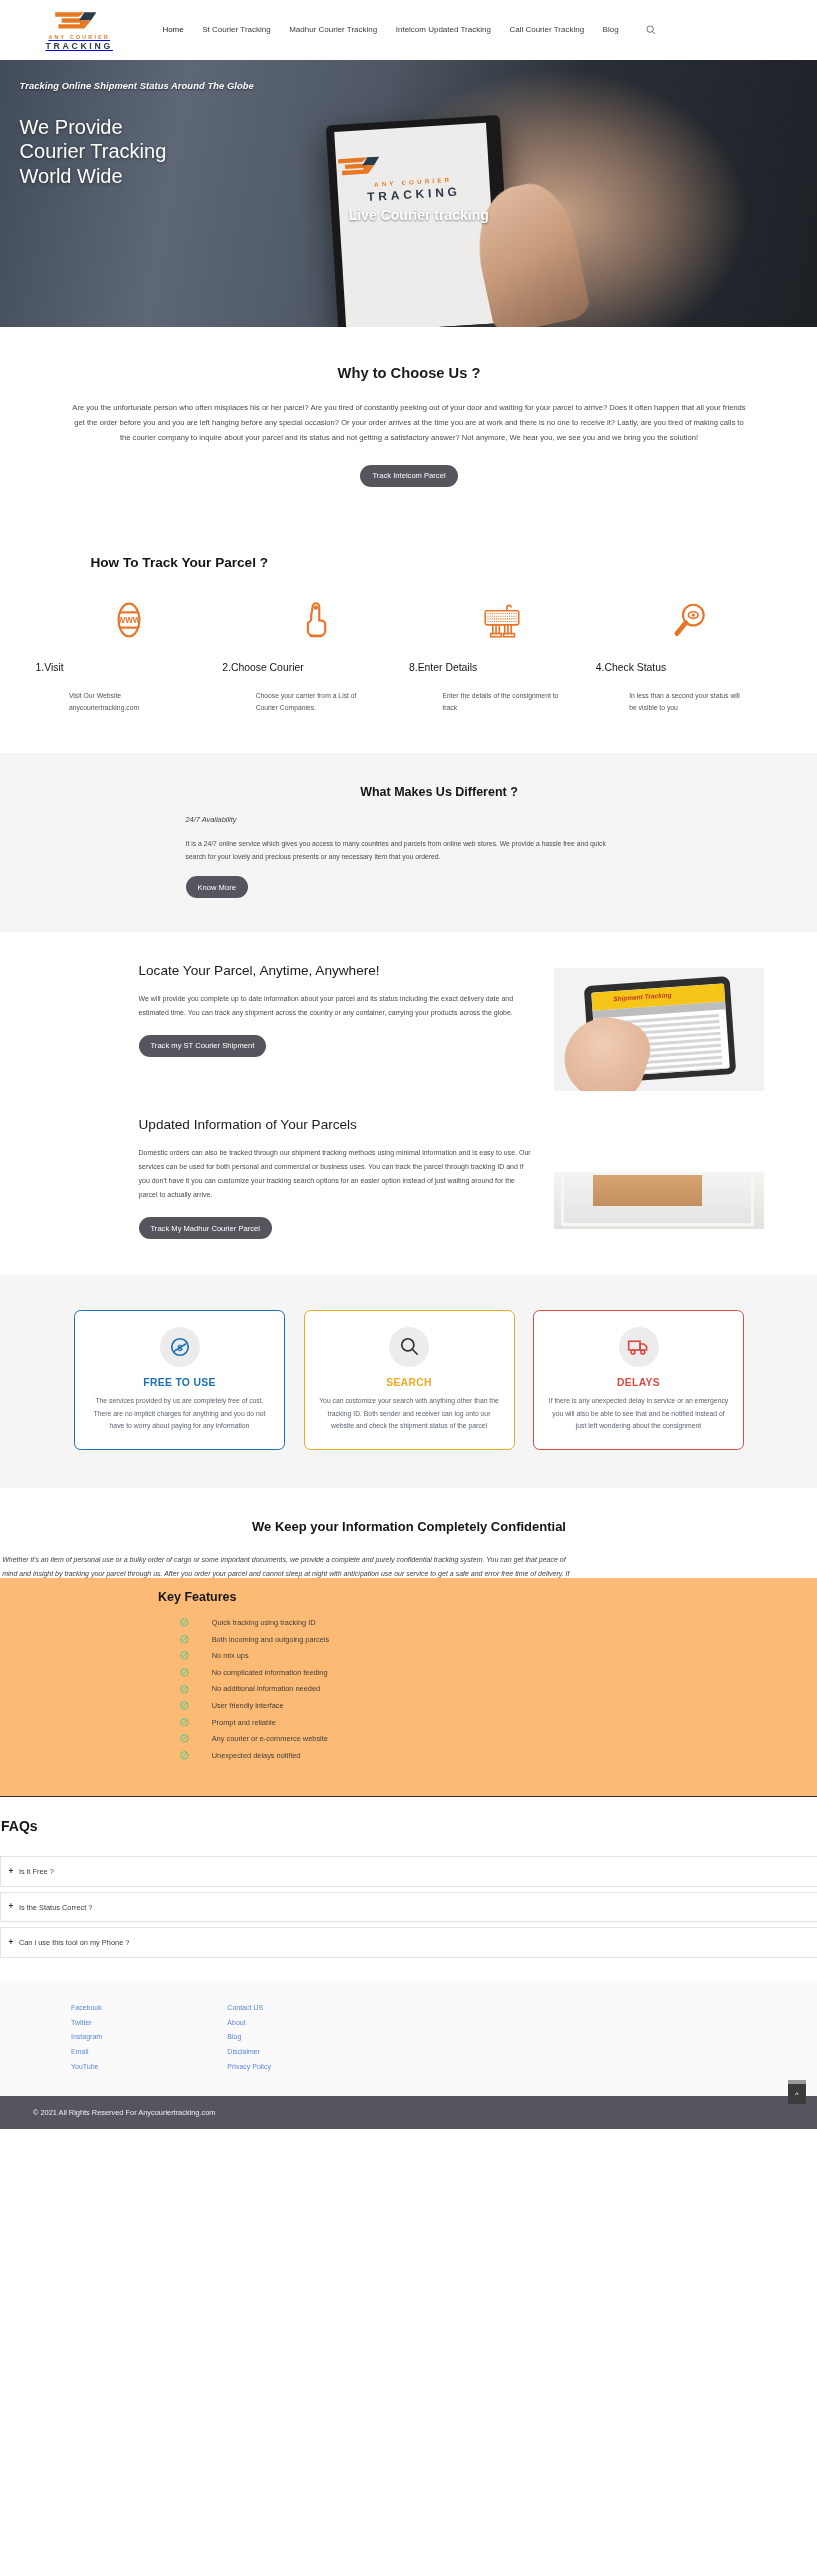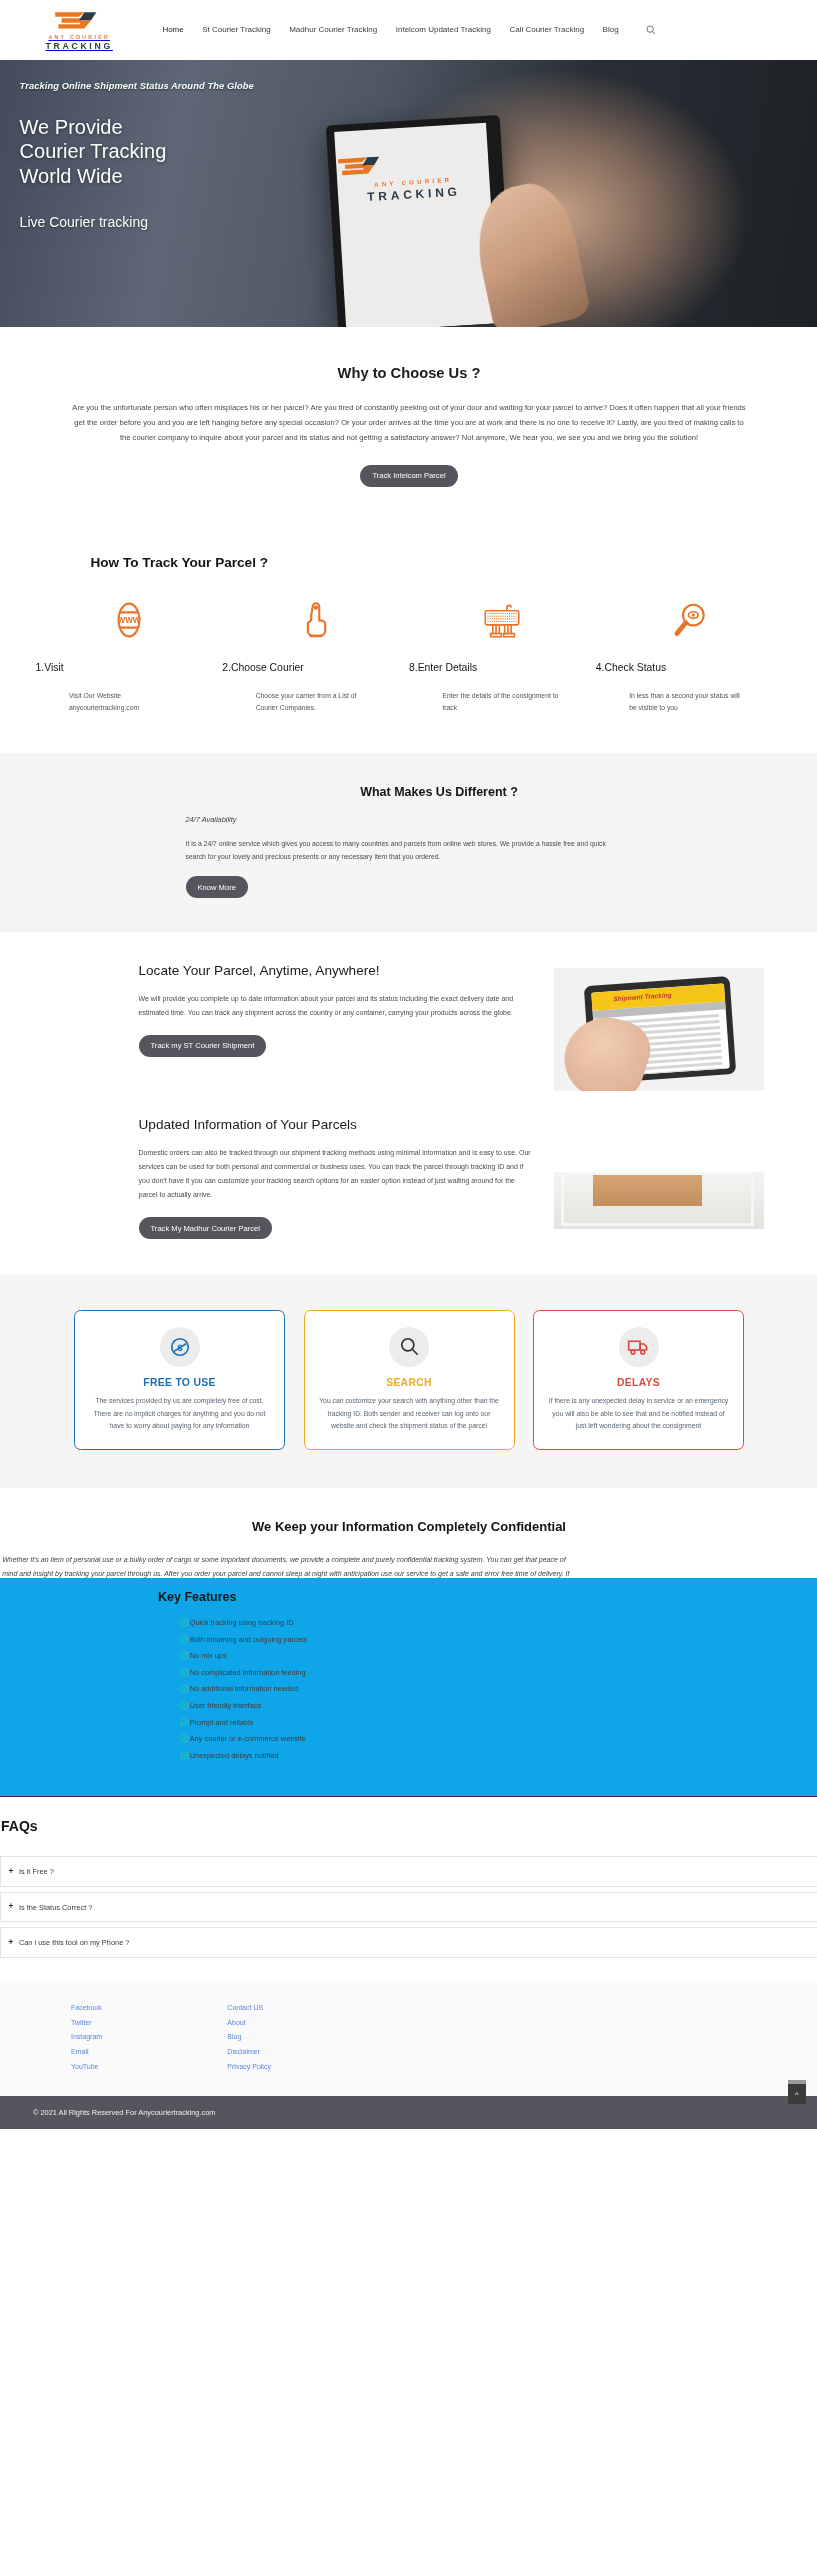--- a/index.html
+++ b/index.html
@@ -101,22 +101,23 @@
   }
   .hero-kicker {
     color: #fff; font-style: italic; font-weight: 700; font-size: 9.3px;
     letter-spacing: 0.1px; text-shadow: 0 0.5px 1.6px rgba(0,0,0,.5);
   }
   .hero-title {
     color: #fff; font-size: 20px; font-weight: 400; line-height: 1.22;
     margin-top: 24px; text-shadow: 0 1.1px 3.3px rgba(0,0,0,.45);
   }
   .hero-sub {
-    color: #fff; font-size: 14px; font-weight: 400; margin-top: 26px;
+    color: #fff; font-size: 14px; font-weight: 700; margin-top: 19px;
     text-shadow: 0 0.5px 2.2px rgba(0,0,0,.45);
+    text-align: center;
   }
 
   
   .section { padding: 0 22px; }
   .container { max-width: 747px; margin: 0 auto; }
   .sec-title-center {
     text-align: center; font-size: 14.7px; font-weight: 700; color: #1b1b1b;
   }
   .lead-center {
     text-align: center; font-size: 7.6px; line-height: 2.0; color: #4a4a4a;
@@ -217,24 +218,24 @@
   
   .conf-section { padding: 30.5px 0 0; background:#fff; }
   .conf-title { text-align:center; font-size: 13px; font-weight: 700; color: #141414; }
   .conf-body {
     font-size: 7px; font-style: italic; line-height: 2.0; color: #3f3f3f;
     margin-top: 19.6px; padding: 0 2.2px; white-space: nowrap; overflow: hidden;
   }
   .conf-line { display:block; }
 
   
-  .kf-section { background: #0ea5e9; padding: 2.2px 22px 29px; margin-top: -3.3px; }
+  .kf-section { background: #fdba74; padding: 2.2px 22px 29px; margin-top: -3.3px; }
   .kf-title { font-size: 12.5px; font-weight: 700; color: #171717; padding-left: 136px; padding-top: 9.8px; }
   .kf-list { list-style: none; padding-left: 158px; margin-top: 14px; }
-  .kf-item { display: flex; align-items: center; gap: 1px; margin-bottom: 7.6px; }
+  .kf-item { display: flex; align-items: center; gap: 23px; margin-bottom: 7.6px; }
   .kf-item span { font-size: 7.4px; color: #3d3d3d; }
 
   
   .faq-section { background: #fff; padding: 0 0 18.5px; }
   .faq-rule { border-top: 1.6px solid #2b2b2b; }
   .faq-title { font-size: 14px; font-weight: 700; color: #141414; padding: 21px 0 0 1.1px; }
   .faq-list { margin-top: 22px; }
   .faq-row {
     border: 0.5px solid #e3e3e3; background: #fff;
     padding: 9.8px 7.6px; margin-bottom: 4.9px;

